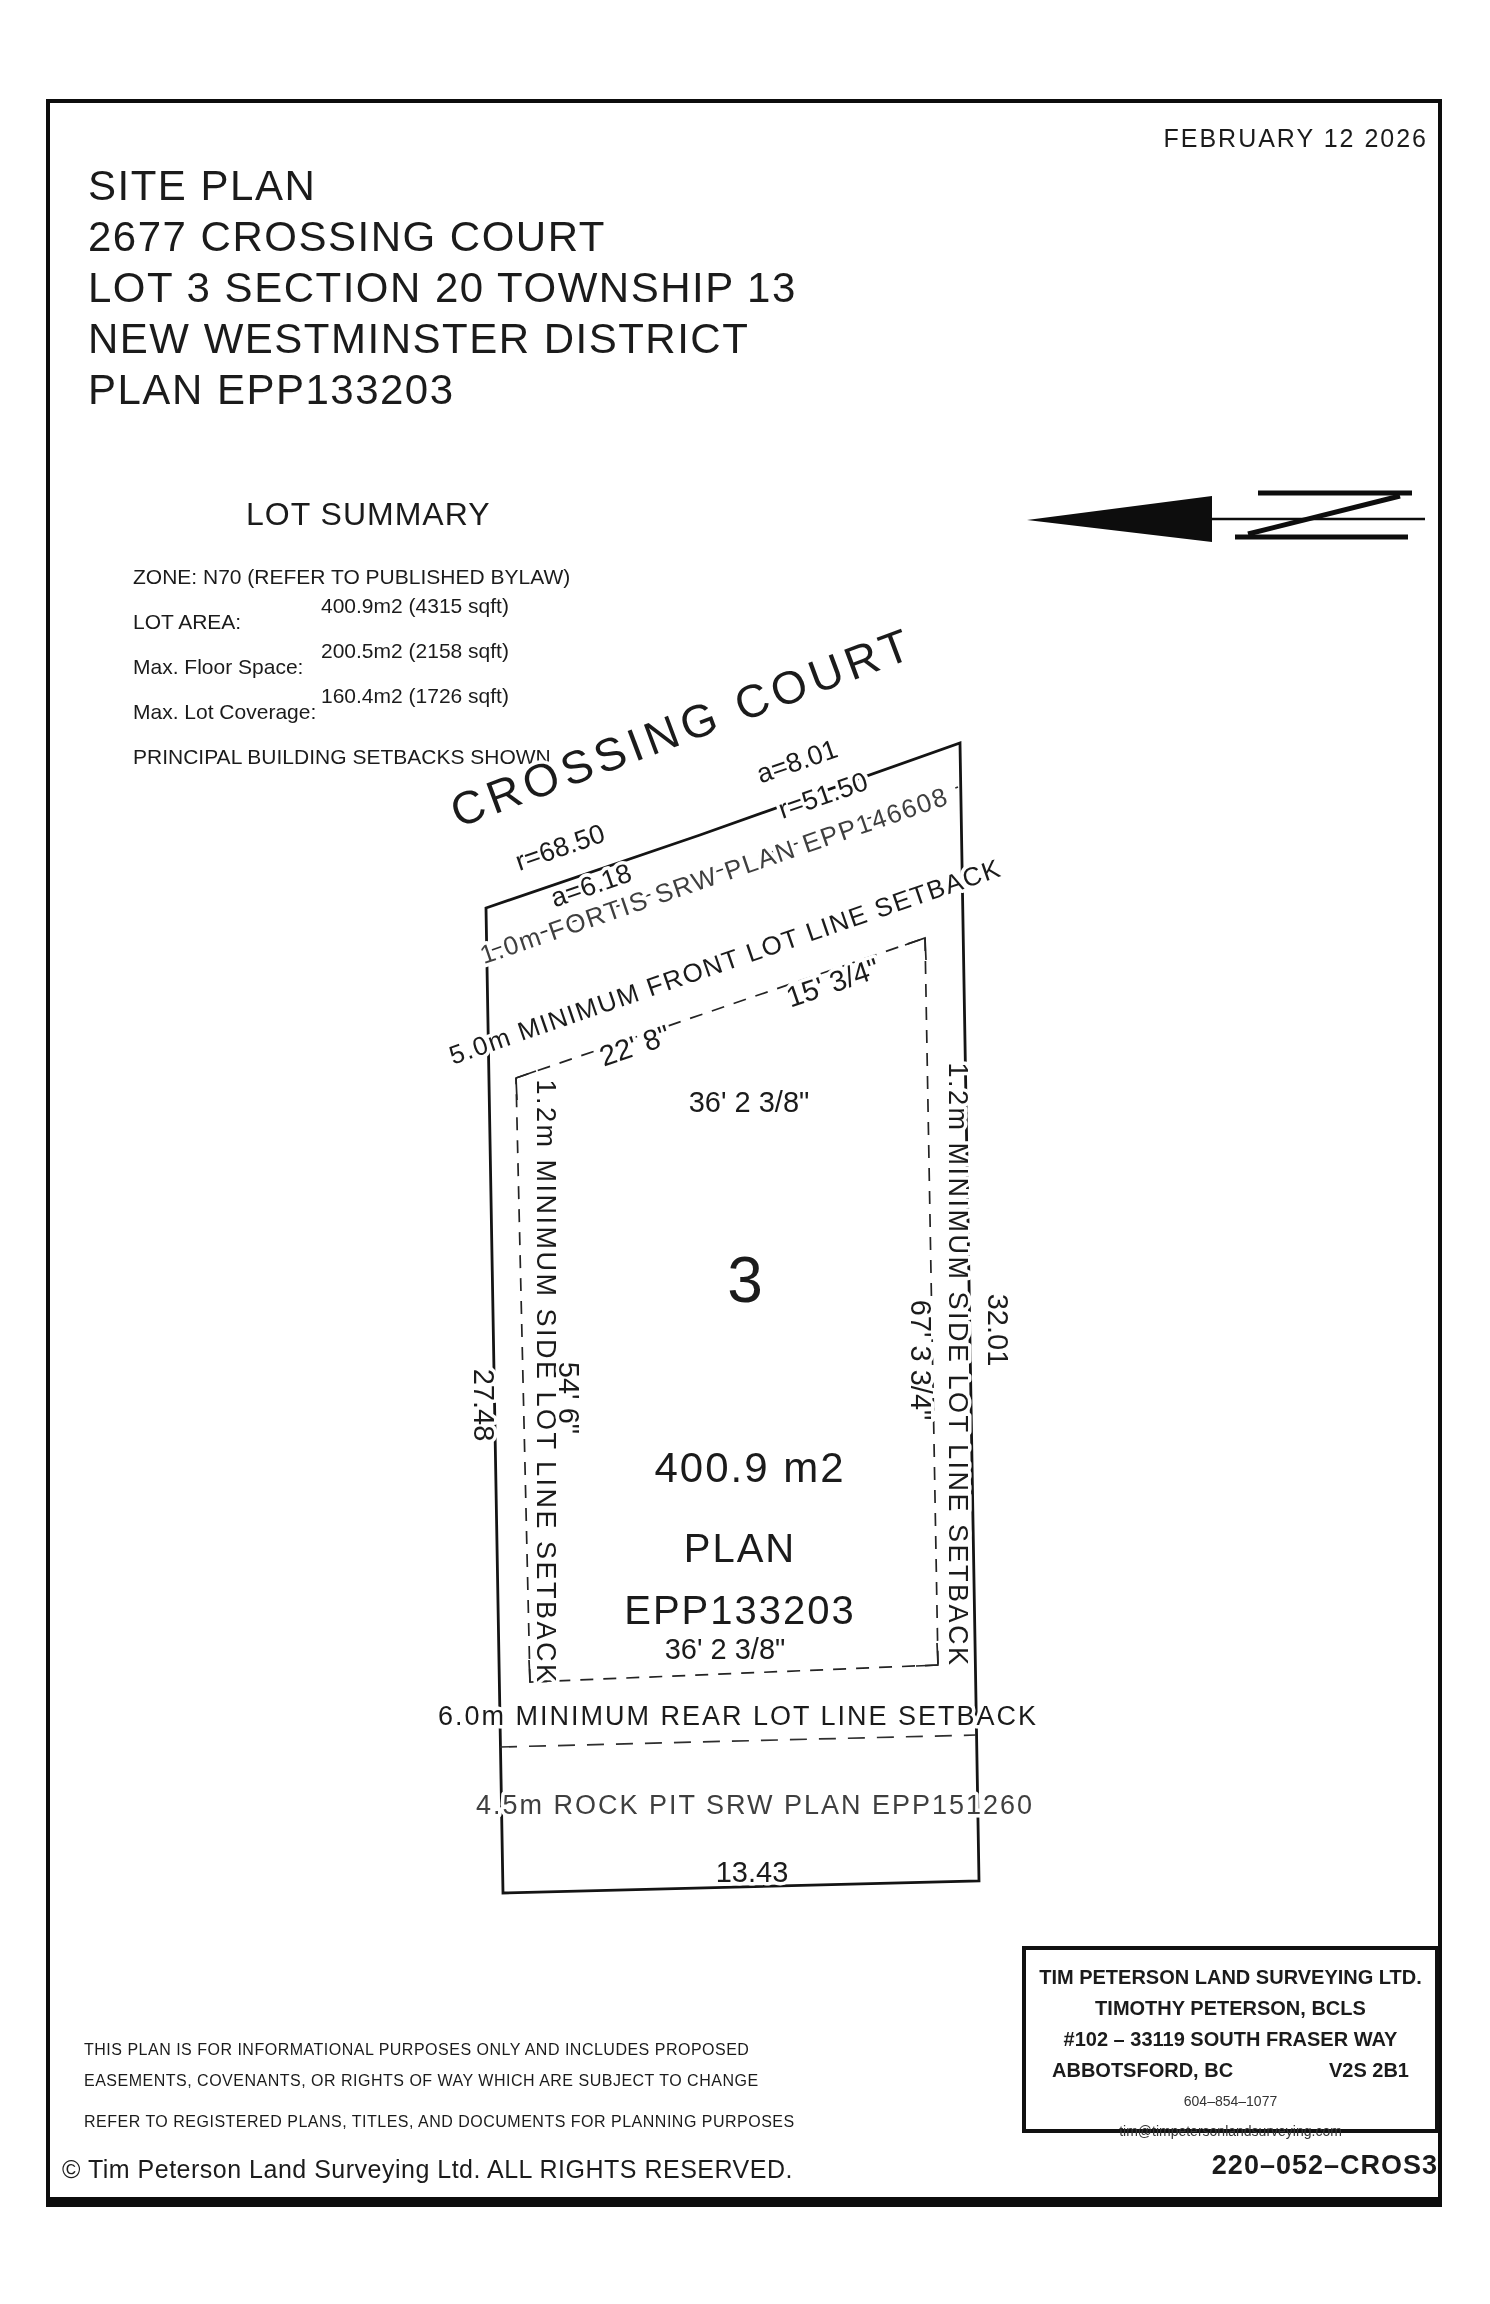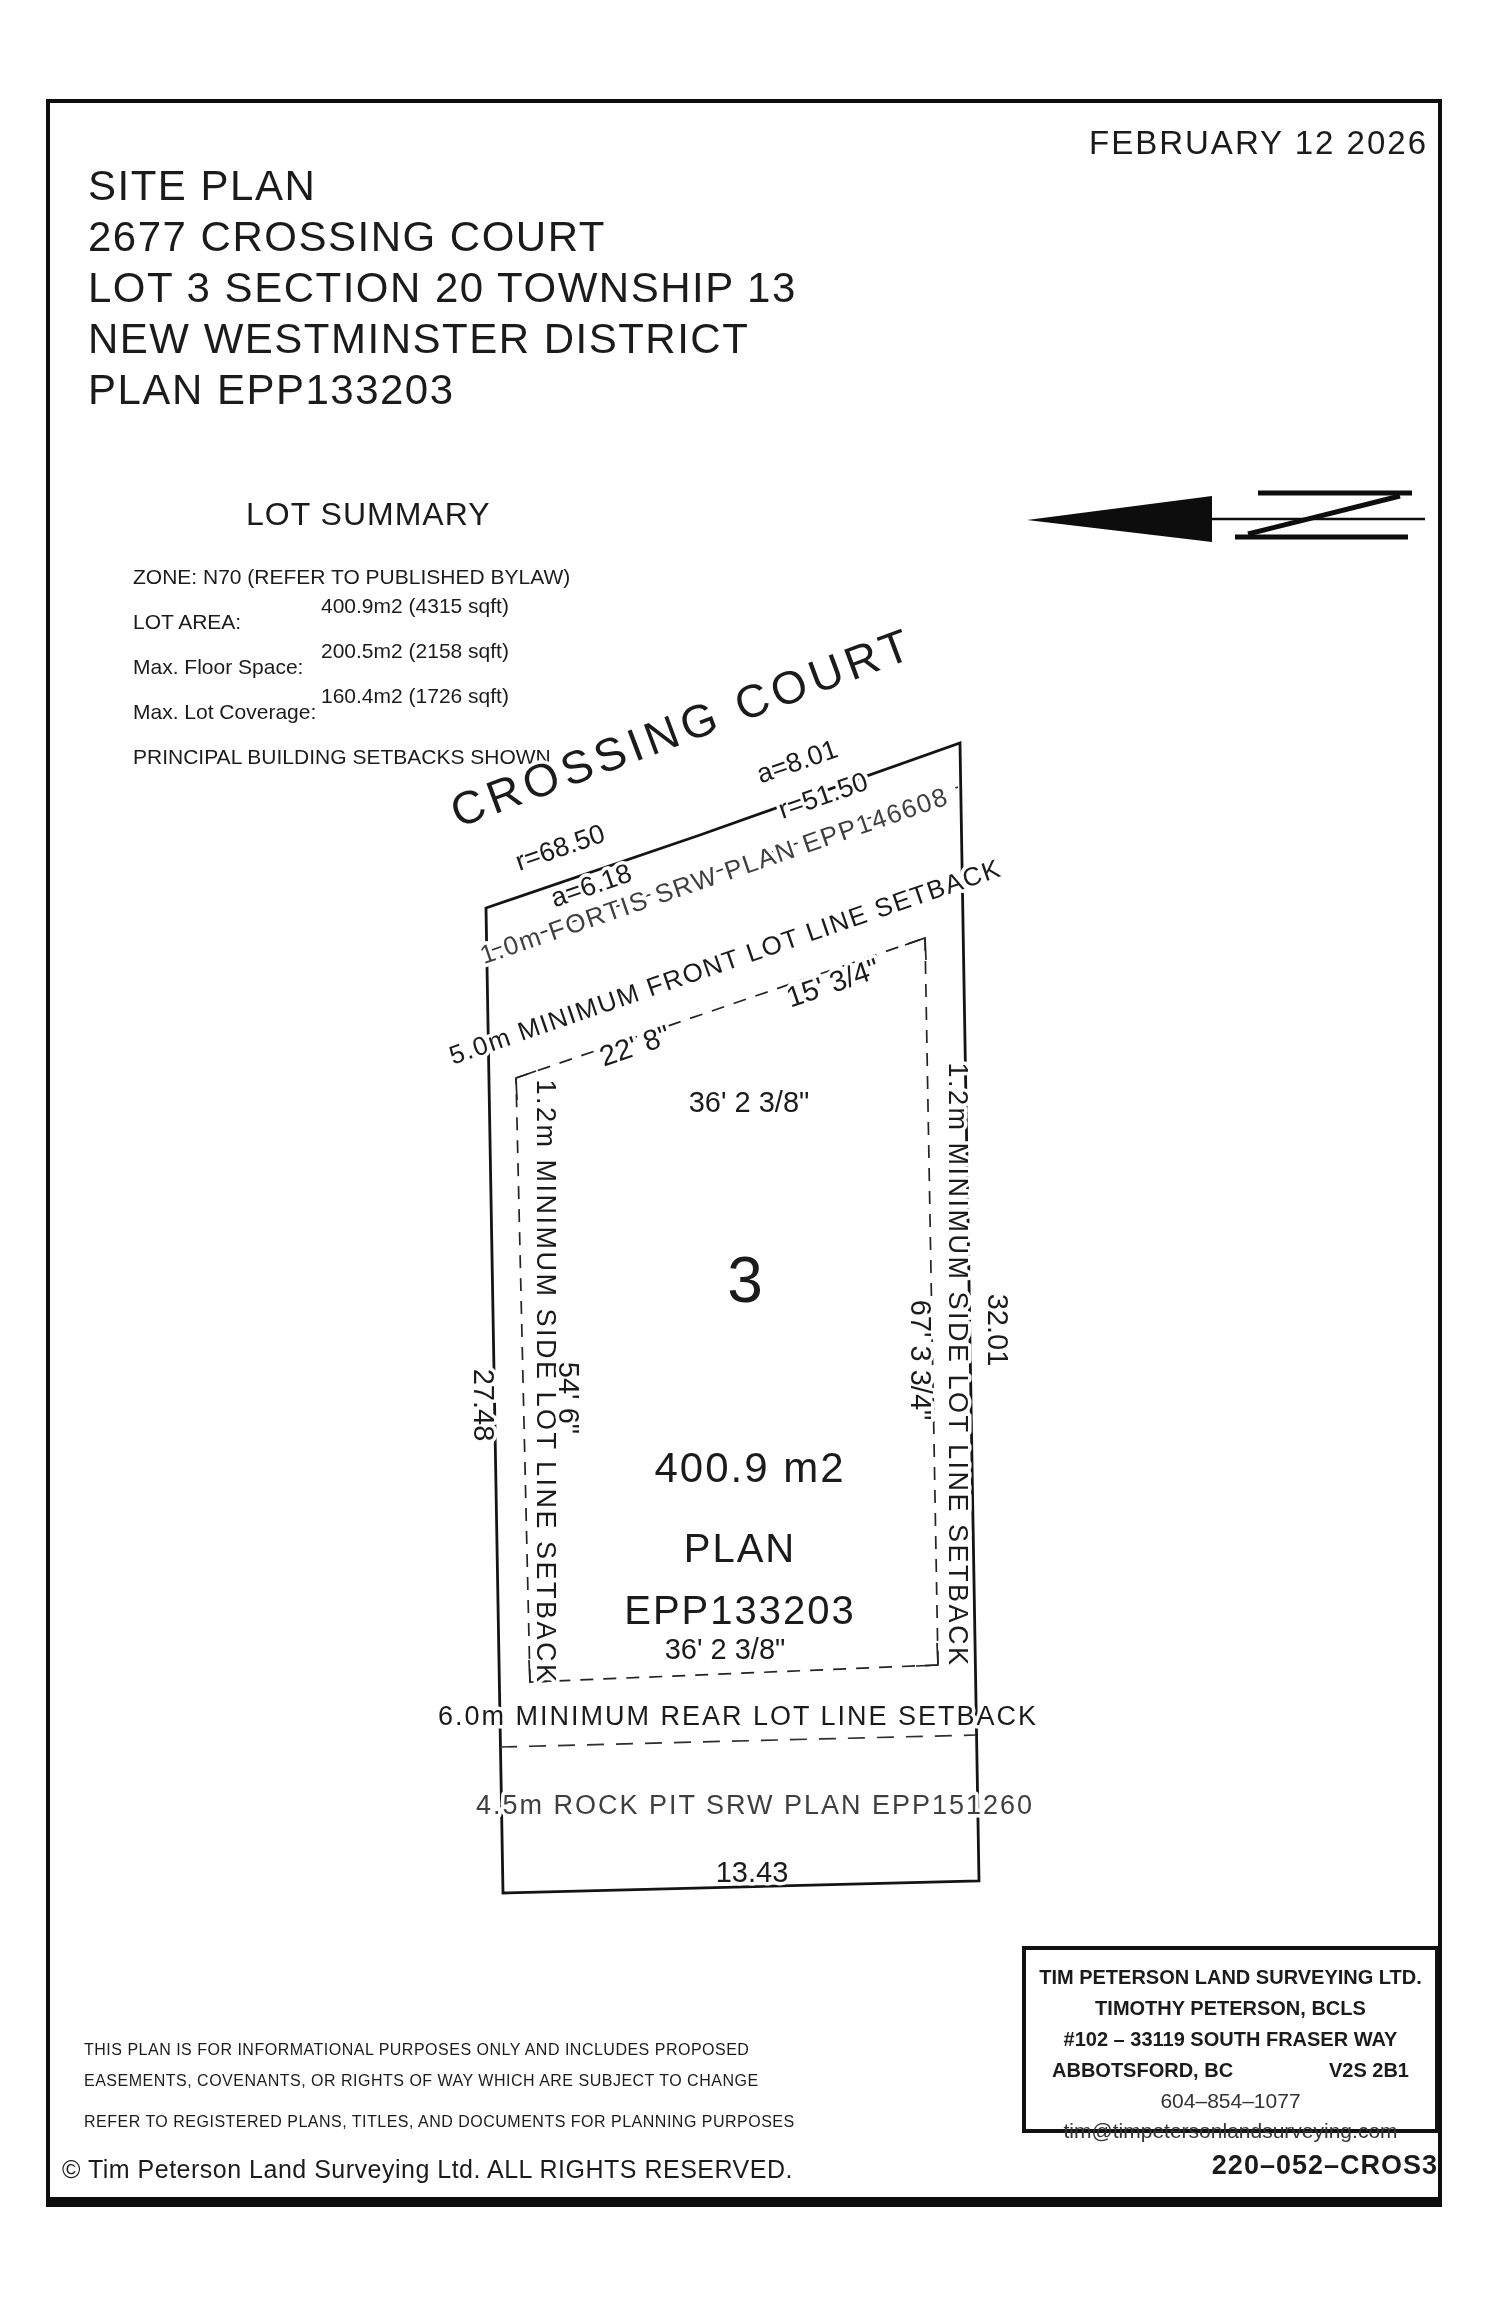--- a/index.html
+++ b/index.html
@@ -2,30 +2,30 @@
 <html><head>
 <meta charset="utf-8">
 <style>
   html,body{margin:0;padding:0;background:#ffffff;}
   #page{position:relative;width:1490px;height:2304px;background:#ffffff;overflow:hidden;
         font-family:"Liberation Sans", sans-serif;color:#1b1b1b;}
   .abs{position:absolute;}
   .frame{left:46px;top:99px;width:1396px;height:2108px;border:4px solid #0d0d0d;
          border-bottom-width:10px;box-sizing:border-box;}
   .title-block{left:88px;top:160px;font-size:42px;letter-spacing:1.5px;line-height:51px;white-space:nowrap;}
-  .date{top:124px;right:62px;font-size:33px;letter-spacing:2px;white-space:nowrap;}
+  .date{top:124px;right:62px;font-size:25px;letter-spacing:2px;white-space:nowrap;}
   .summary-head{left:246px;top:496px;font-size:32px;letter-spacing:1px;}
   .summary{left:133px;top:546px;font-size:21px;line-height:29px;}
   .summary-row{display:flex;white-space:nowrap;}
   .summary-label{min-width:188px;margin-top:16px;}
   .disc{left:84px;font-size:16px;letter-spacing:0.5px;line-height:31px;white-space:nowrap;}
   .surv-box{left:1022px;top:1946px;width:417px;height:187px;border:4px solid #111;
             box-sizing:border-box;text-align:center;padding-top:12px;}
   .surv-box .b{font-weight:bold;font-size:20px;line-height:31px;white-space:nowrap;}
-  .surv-box .n{font-weight:normal;font-size:21px;line-height:30px;color:#333;white-space:nowrap;}
+  .surv-box .n{font-weight:normal;font-size:14px;line-height:30px;color:#333;white-space:nowrap;}
   .city-row{display:flex;justify-content:space-between;padding:0 26px;}
   .copyright{left:62px;top:2155px;font-size:25px;letter-spacing:0.5px;white-space:nowrap;}
   .jobnum{right:52px;top:2150px;font-size:27px;font-weight:bold;letter-spacing:1px;white-space:nowrap;}
   svg text{font-family:"Liberation Sans", sans-serif;fill:#1b1b1b;
            paint-order:stroke;stroke:#ffffff;stroke-width:7px;stroke-linejoin:round;}
   svg .grey{fill:#3f3f3f;}
 </style>
 </head>
 <body>
 

